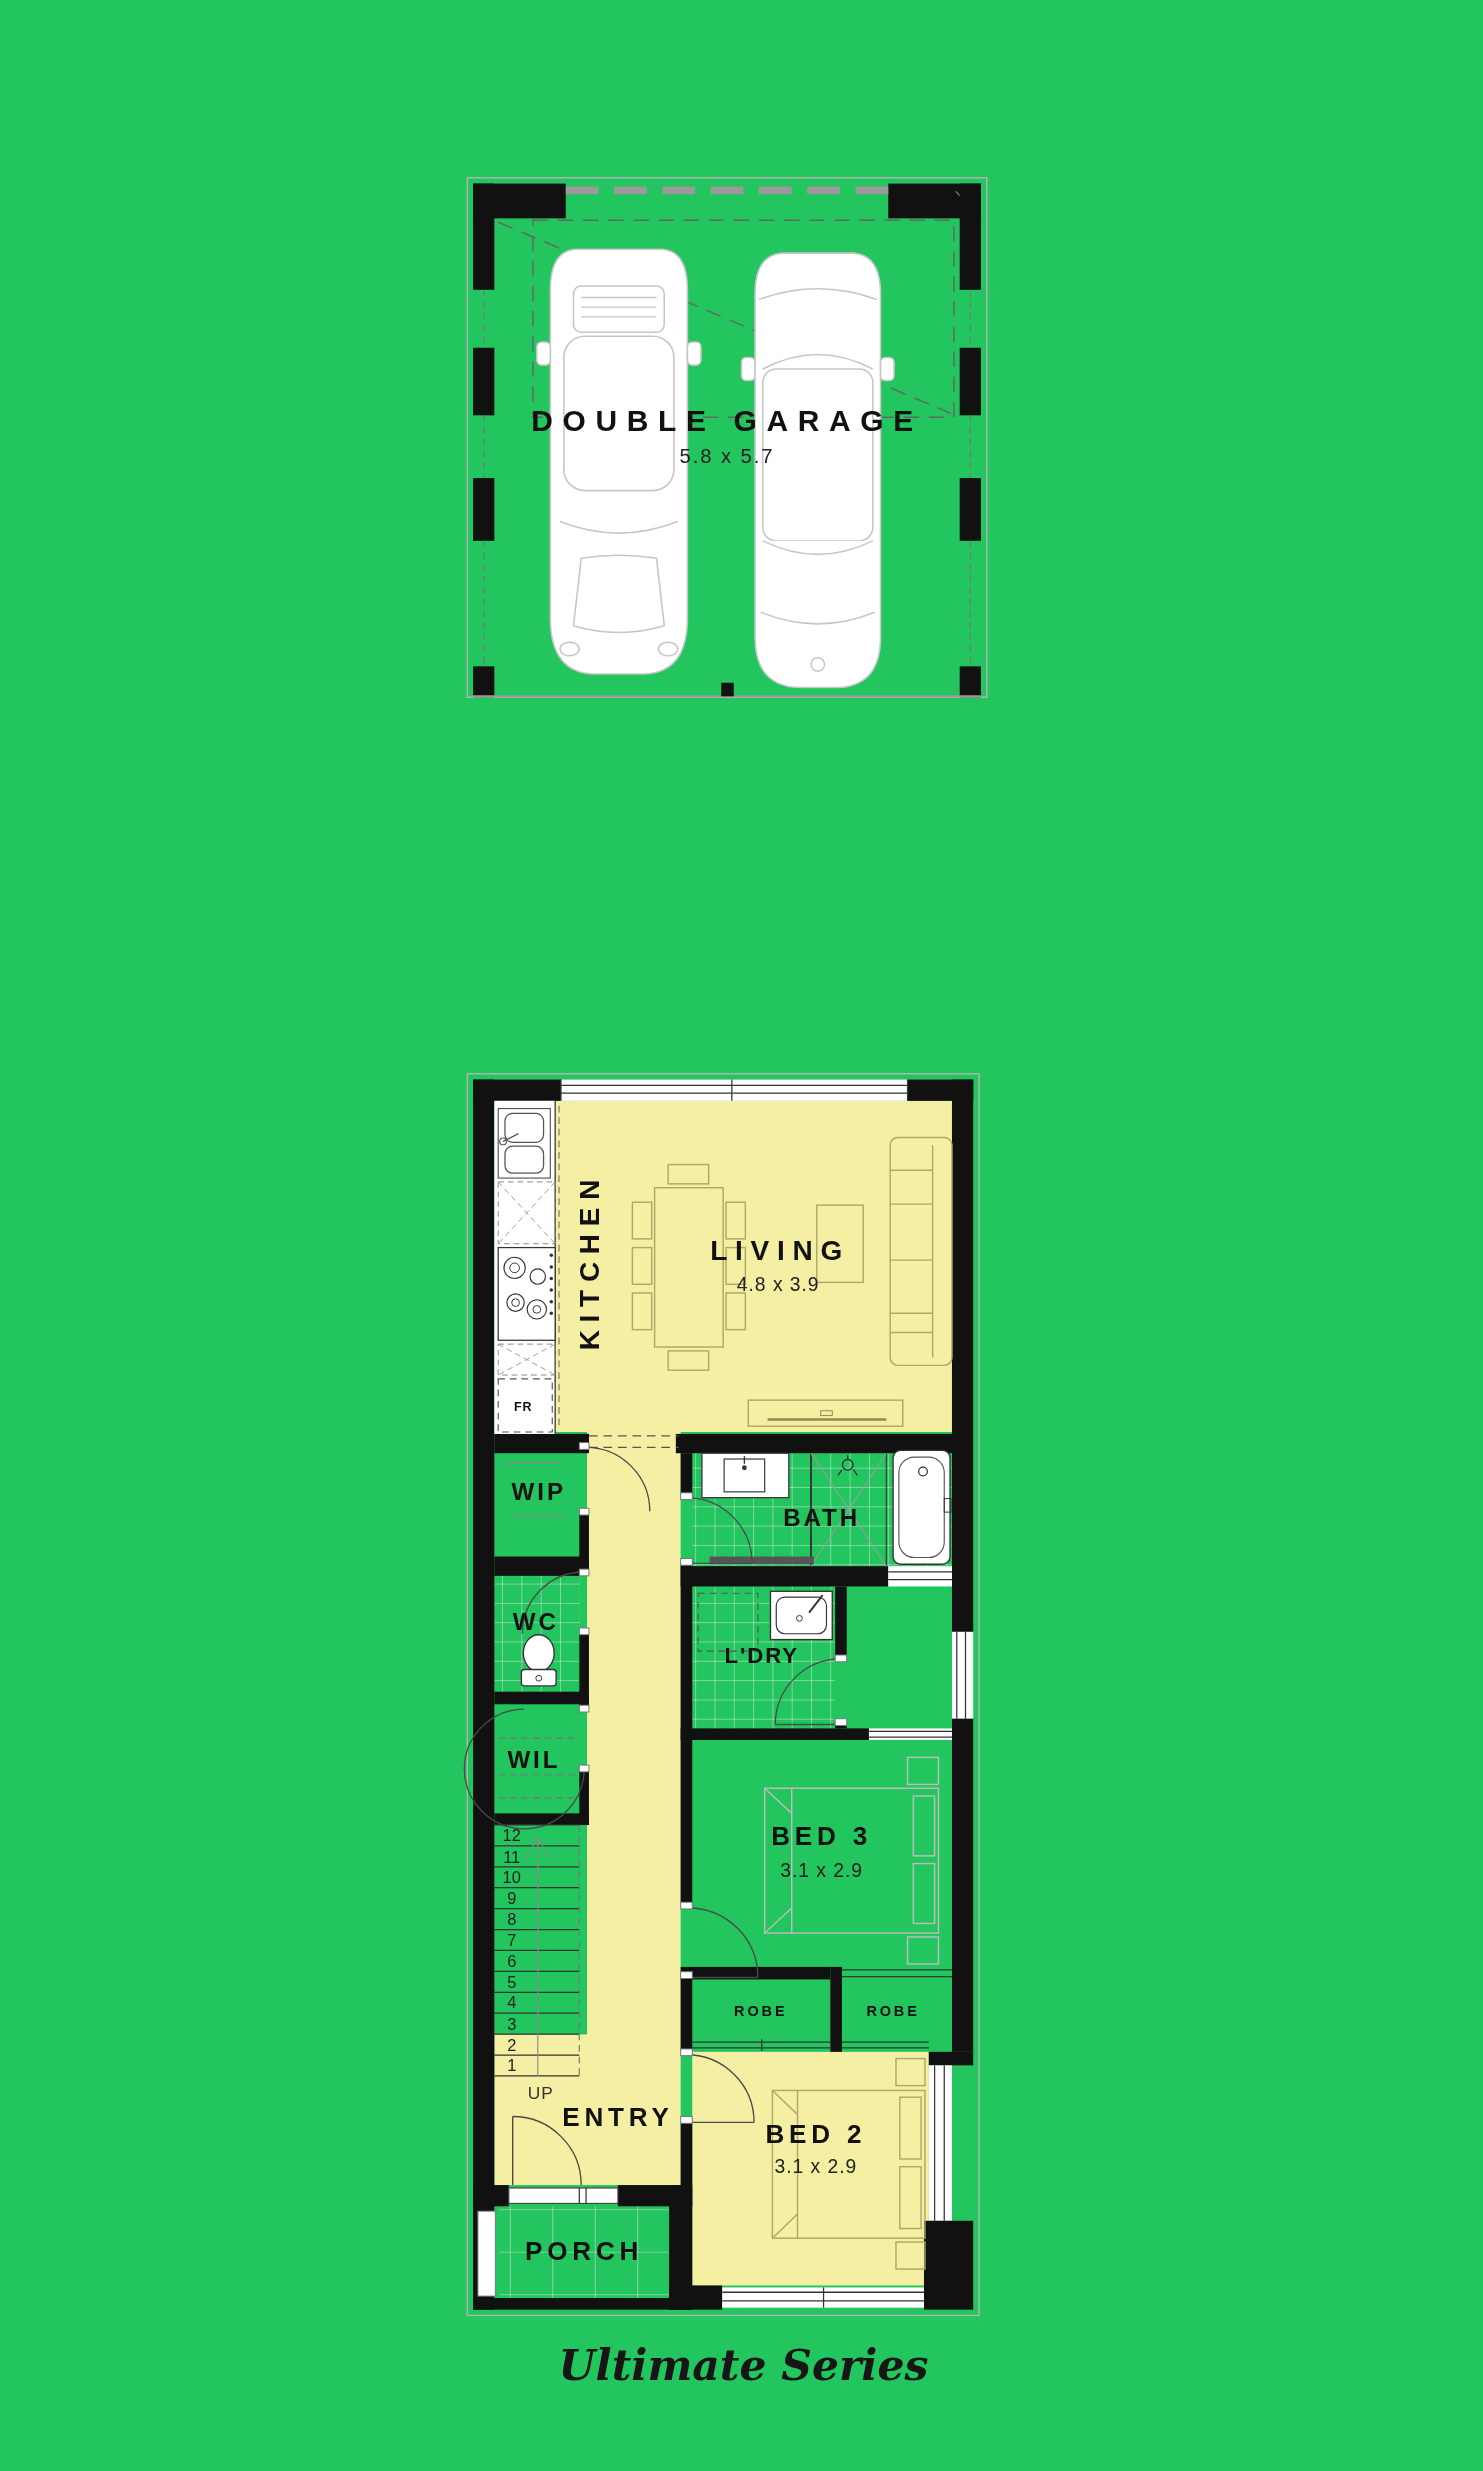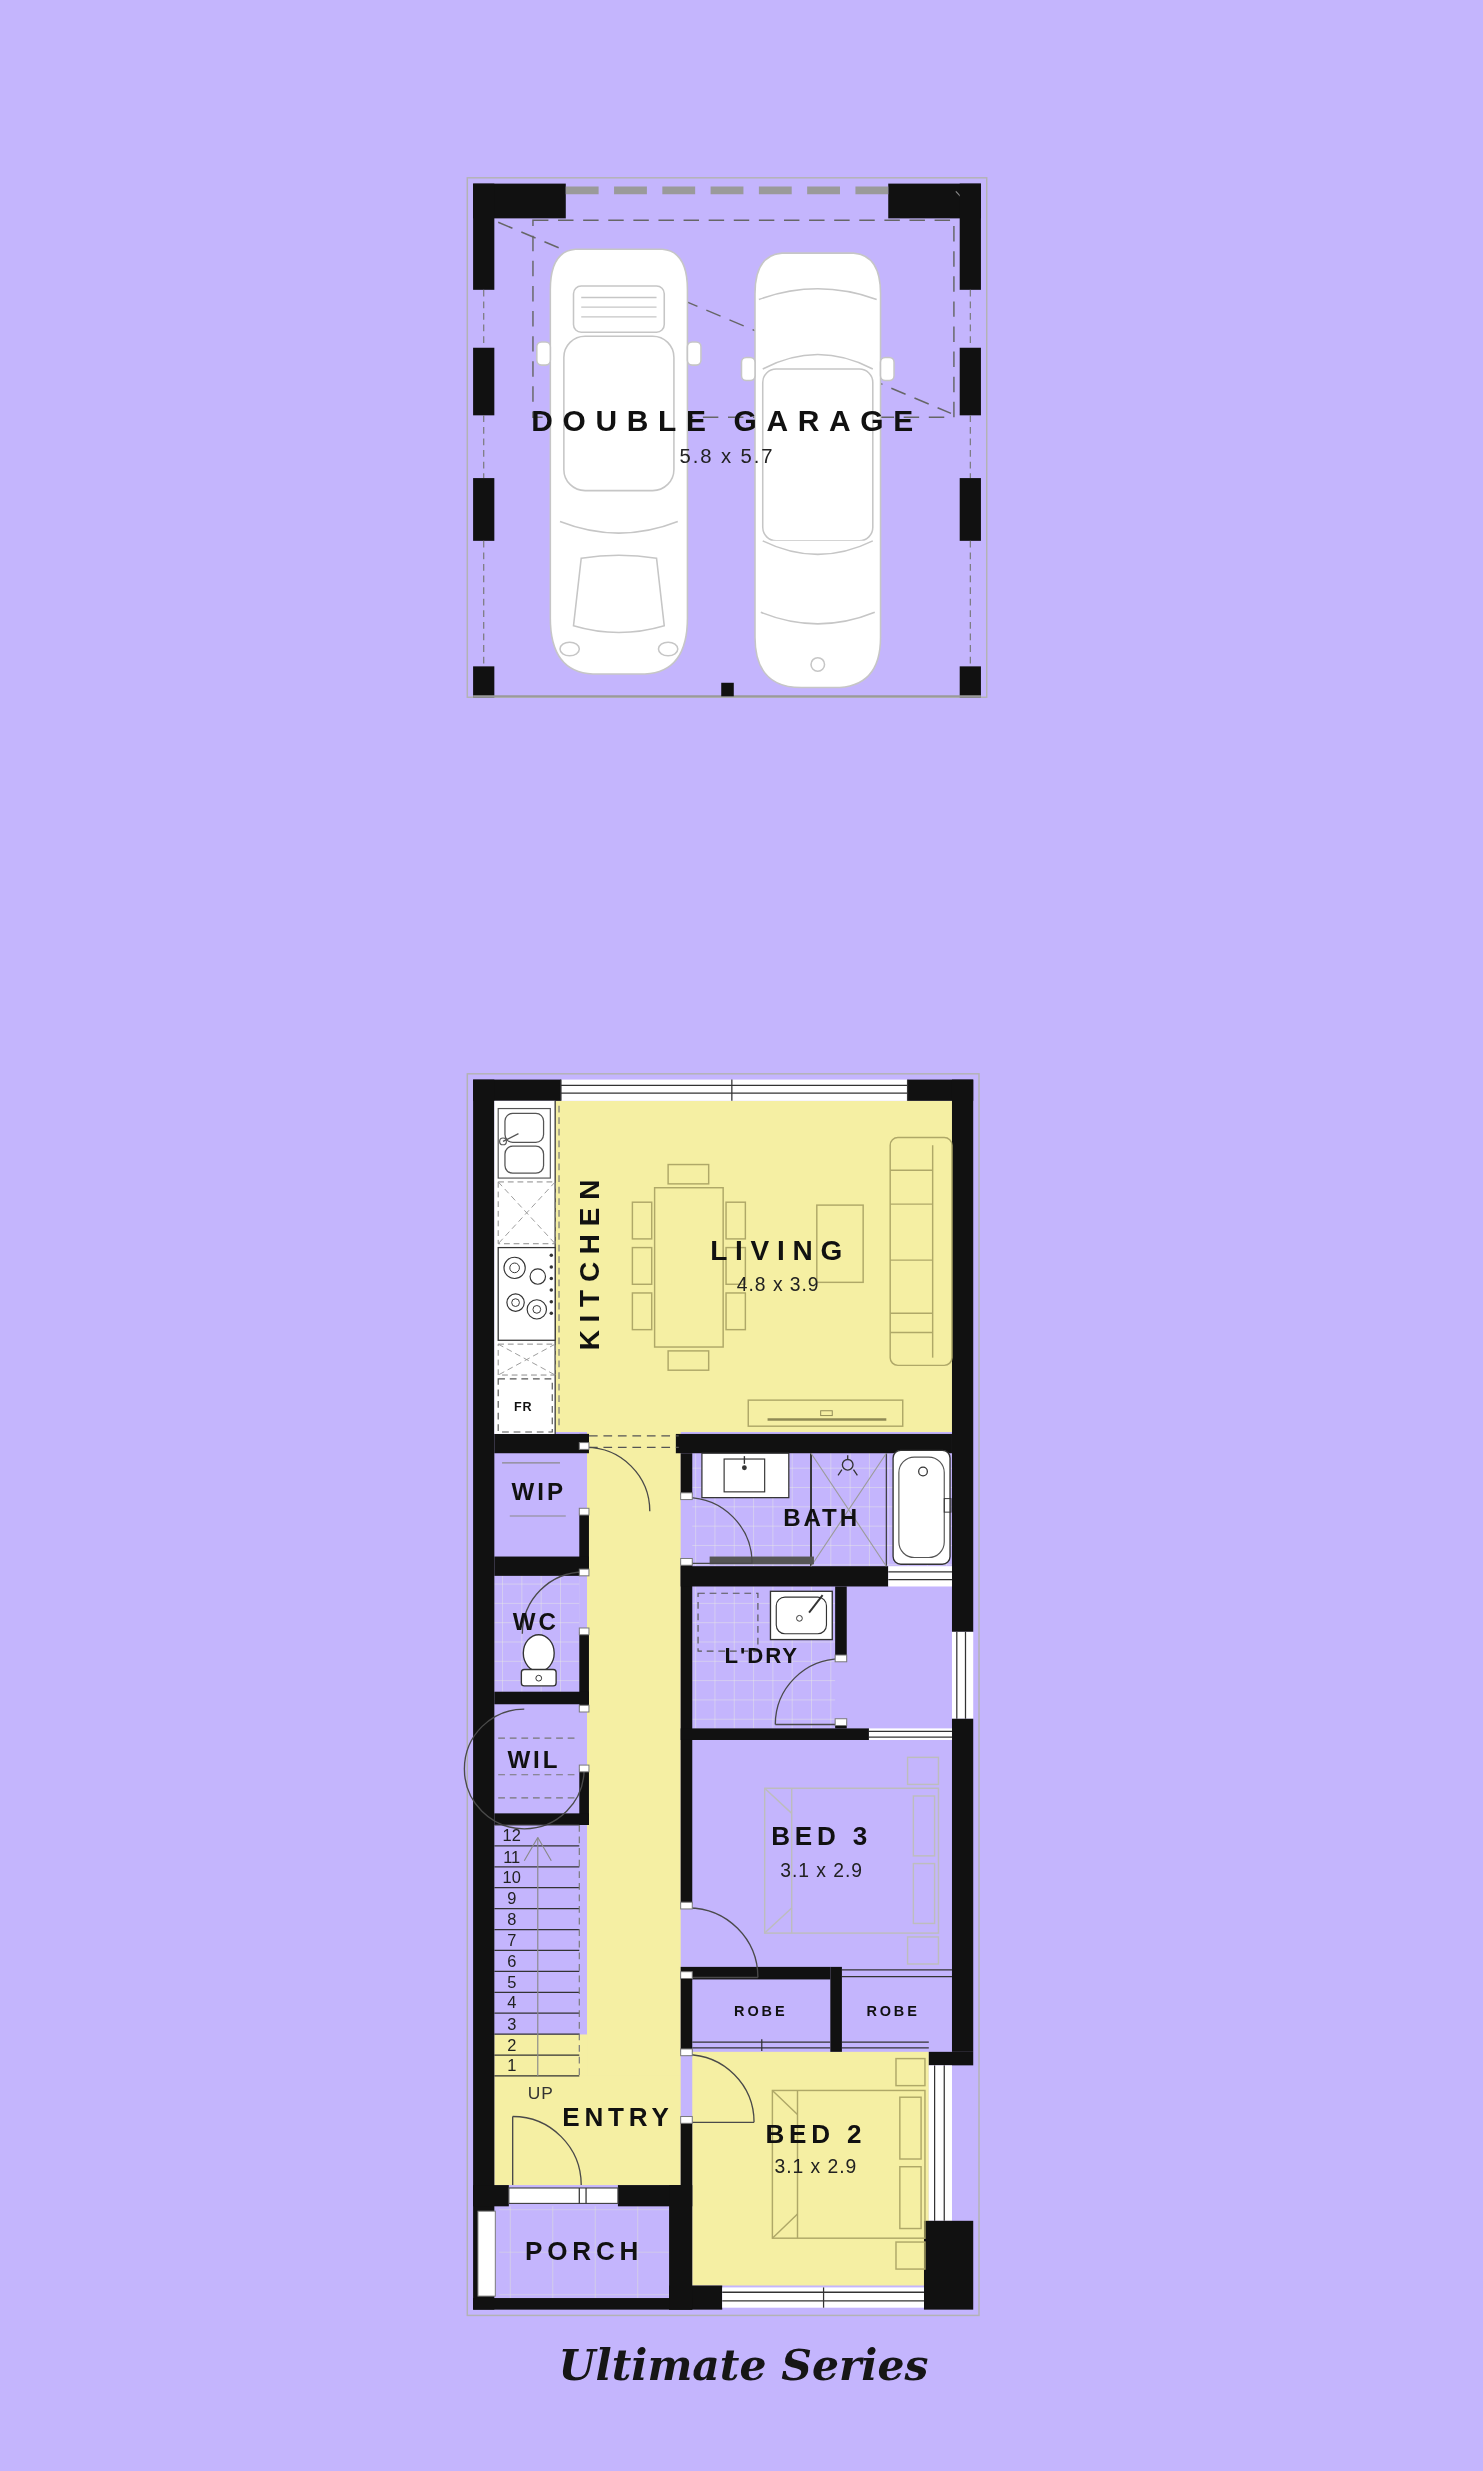--- a/index.html
+++ b/index.html
@@ -1,16 +1,16 @@
 <!DOCTYPE html>
 <html><head>
 <meta charset="utf-8">
 <style>
   html,body{margin:0;padding:0;background:#ffffff;}
-  .canvas{position:relative;width:1483px;height:2472px;background:#c4b5fd;overflow:hidden;}
+  .canvas{position:relative;width:1483px;height:2472px;background:#22c55e;overflow:hidden;}
   svg{position:absolute;left:0;top:0;}
   .wall{fill:#111111;stroke:none;}
   .eave{fill:none;stroke:#B3B3B3;stroke-width:1.5;}
   .thinline{stroke:#333333;stroke-width:1.3;fill:none;}
   .graythin{stroke:#8A8A8A;stroke-width:1.2;fill:none;}
   .furn-n{stroke:#BDBDBD;stroke-width:1.5;fill:none;}
   .furn-y{stroke:#AFA868;stroke-width:1.5;fill:none;}
   .car{stroke:#C6C6C6;stroke-width:1.6;fill:#ffffff;}
   .door{stroke:#4A4A4A;stroke-width:1.4;fill:none;}
   .dash{stroke:#555555;stroke-width:1.3;fill:none;stroke-dasharray:9 6;}

